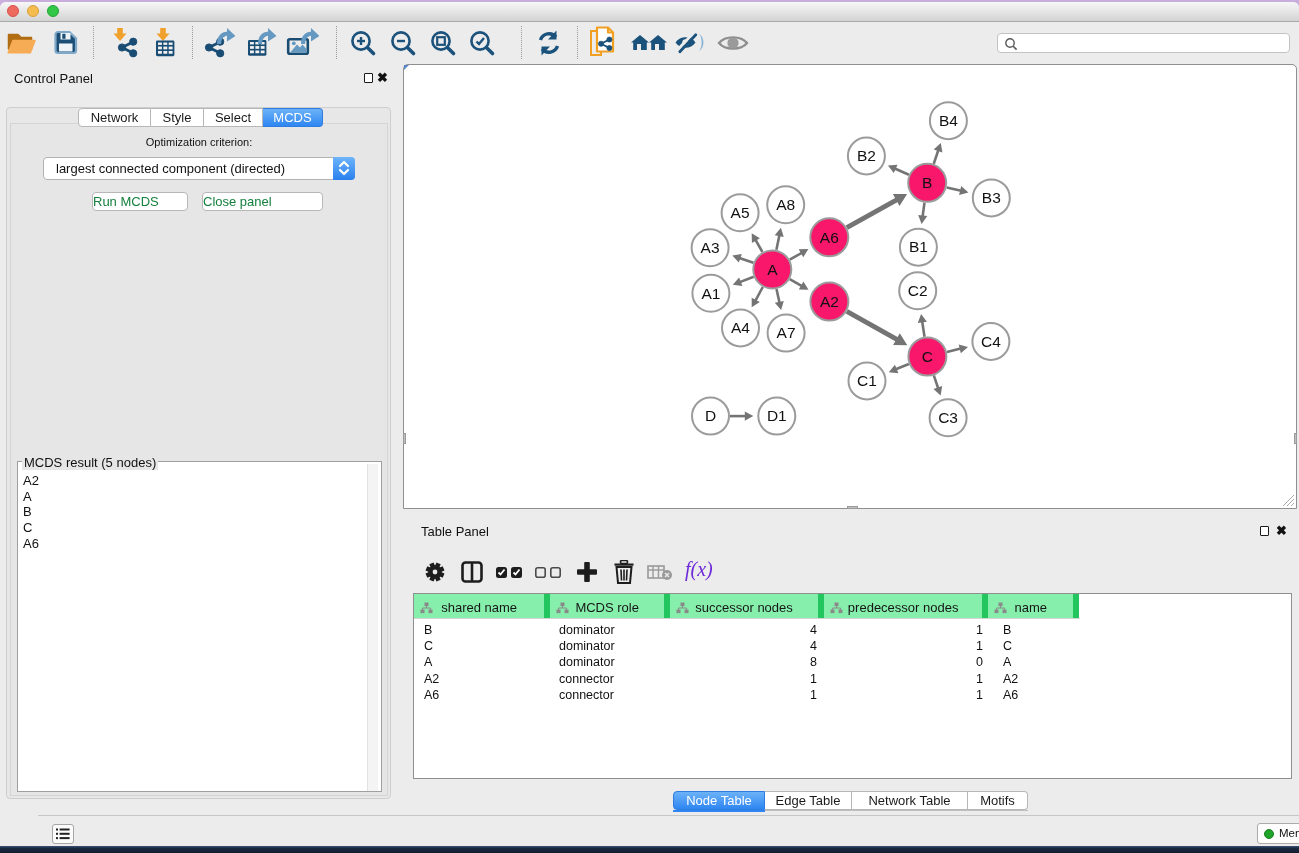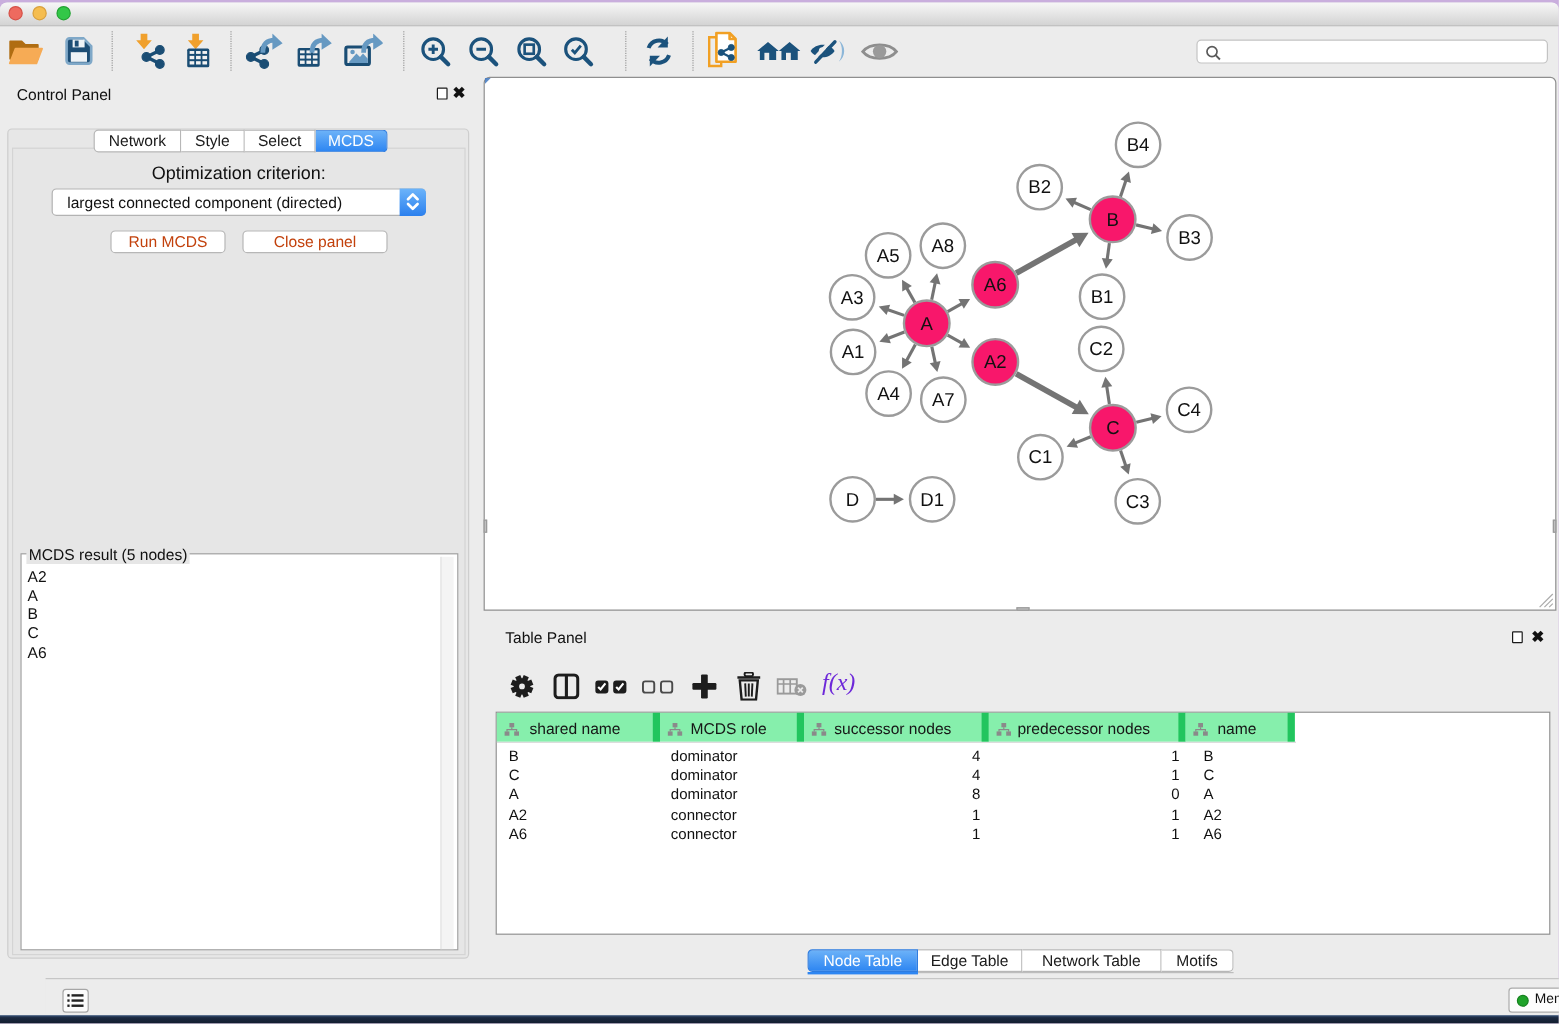--- a/index.html
+++ b/index.html
@@ -30,28 +30,28 @@
     background:#e7e7e7; border:1px solid #cecece; border-radius:4px; }
   #innerpane { position:absolute; left:10px; top:123px; width:378px; height:673px;
     background:#e6e6e6; border:1px solid #d4d4d4; }
   .tabrow { position:absolute; display:flex; }
   .tab { height:19px; line-height:18px; font-size:13px; text-align:center;
     background:#fff; border:1px solid #b7b7b7; border-left:none; color:#1a1a1a; padding:0 0; }
   .tab.first { border-left:1px solid #b7b7b7; border-radius:4px 0 0 4px; }
   .tab.last  { border-radius:0 4px 4px 0; }
   .tab.sel { background:linear-gradient(#6cb2f8,#2e86f2); color:#fff; border-color:#2e7ce0; }
   #optlabel { position:absolute; left:6px; top:136px; width:386px; text-align:center;
-    font-size:15px; color:#111; }
+    font-size:11px; color:#111; }
   #combo { position:absolute; left:43px; top:157px; width:312px; height:23px;
     background:#fff; border:1px solid #b3b3b3; border-radius:4px; font-size:13px;
     line-height:21px; color:#111; padding-left:12px; }
   #combobtn { position:absolute; right:-1px; top:-1px; width:22px; height:23px;
     background:linear-gradient(#6cb4fa,#2b80ee); border-radius:0 4px 4px 0; }
   .btn { position:absolute; height:19px; background:#fff; border:1px solid #b7b7b7;
-    border-radius:4px; font-size:13px; text-align:center; line-height:17px; color:#c2410c; }
+    border-radius:4px; font-size:13px; line-height:17px; color:#15803d; }
   #fieldset { position:absolute; left:17px; top:461px; width:365px; height:331px;
     border:1px solid #9f9f9f; background:#fff; }
   #fslegend { position:absolute; left:22px; top:455px; background:#e6e6e6;
     font-size:13px; color:#111; padding:0 2px; }
   #fslist { position:absolute; left:5px; top:11px; font-size:13px; color:#111;
     line-height:15.7px; }
   #fsscroll { position:absolute; right:3px; top:2px; width:11px; height:327px;
     background:#f4f4f4; border-left:1px solid #e2e2e2; }
   
   #netwin { position:absolute; left:403px; top:64px; width:894px; height:445px;

